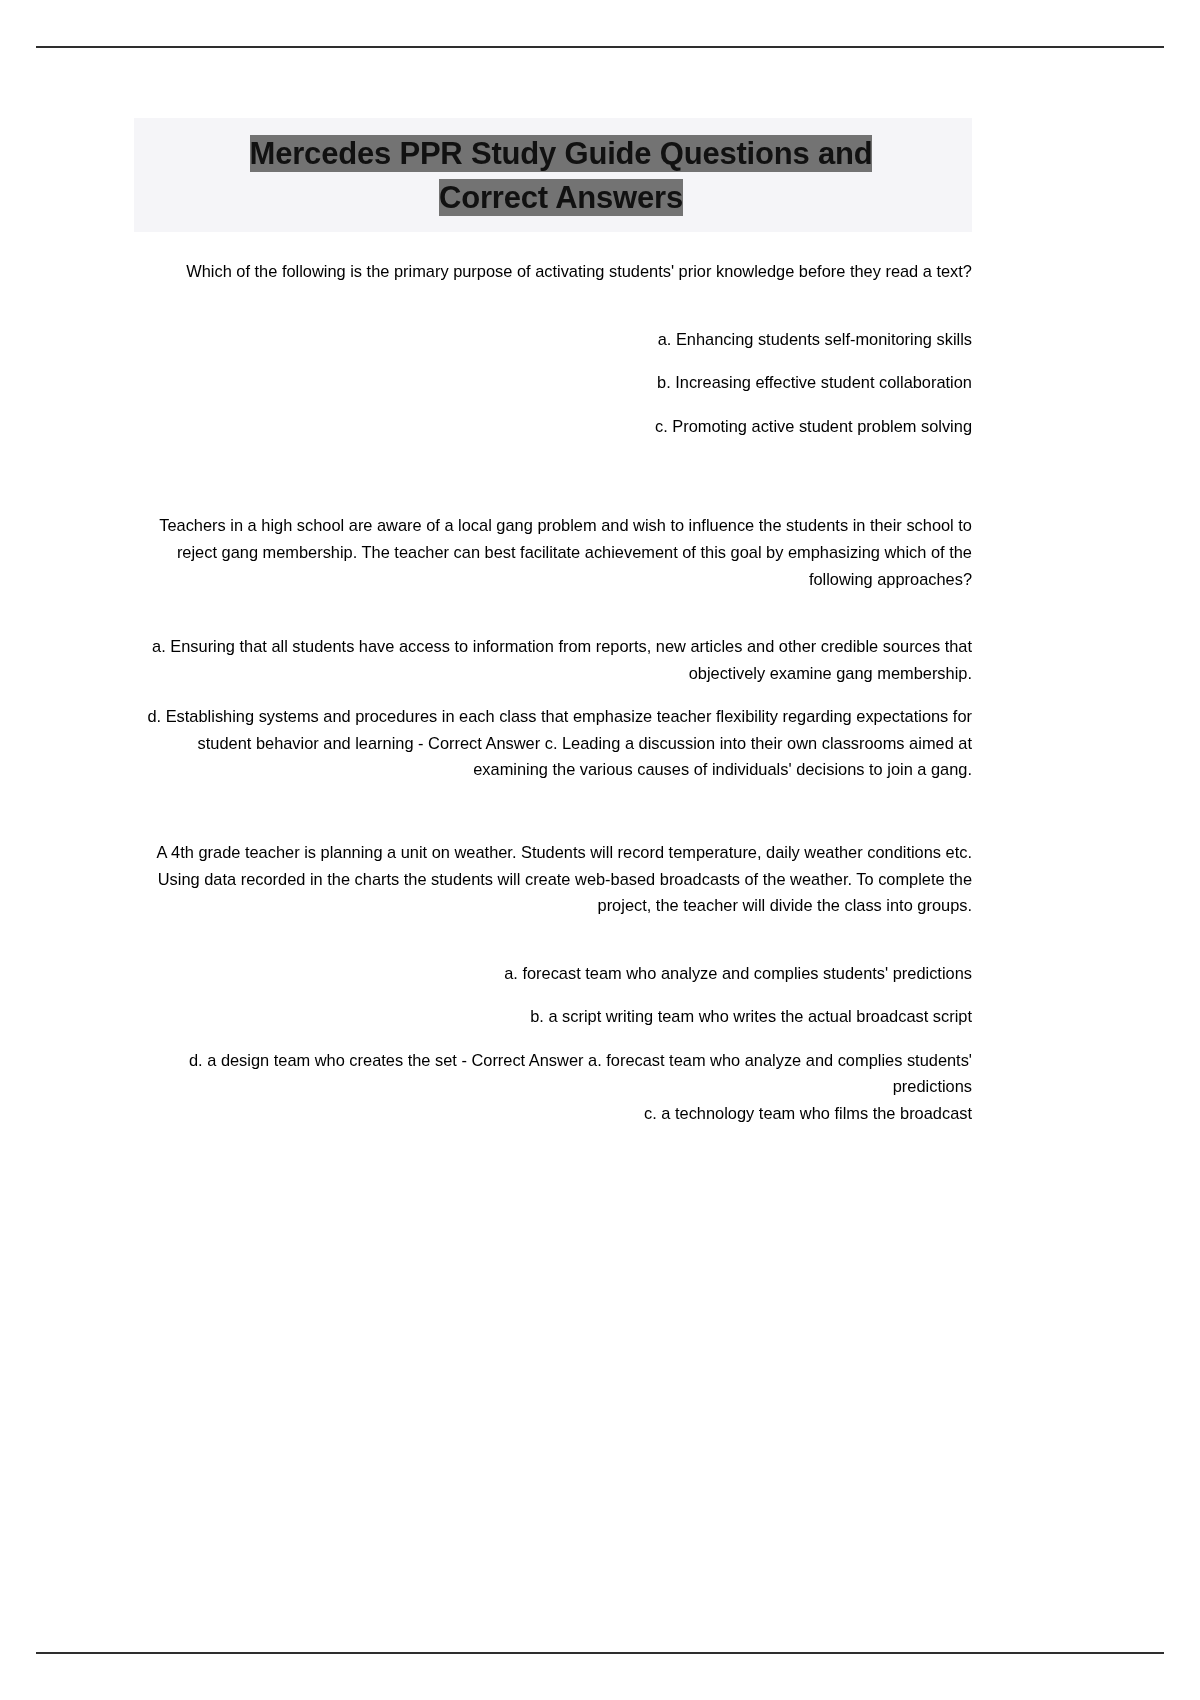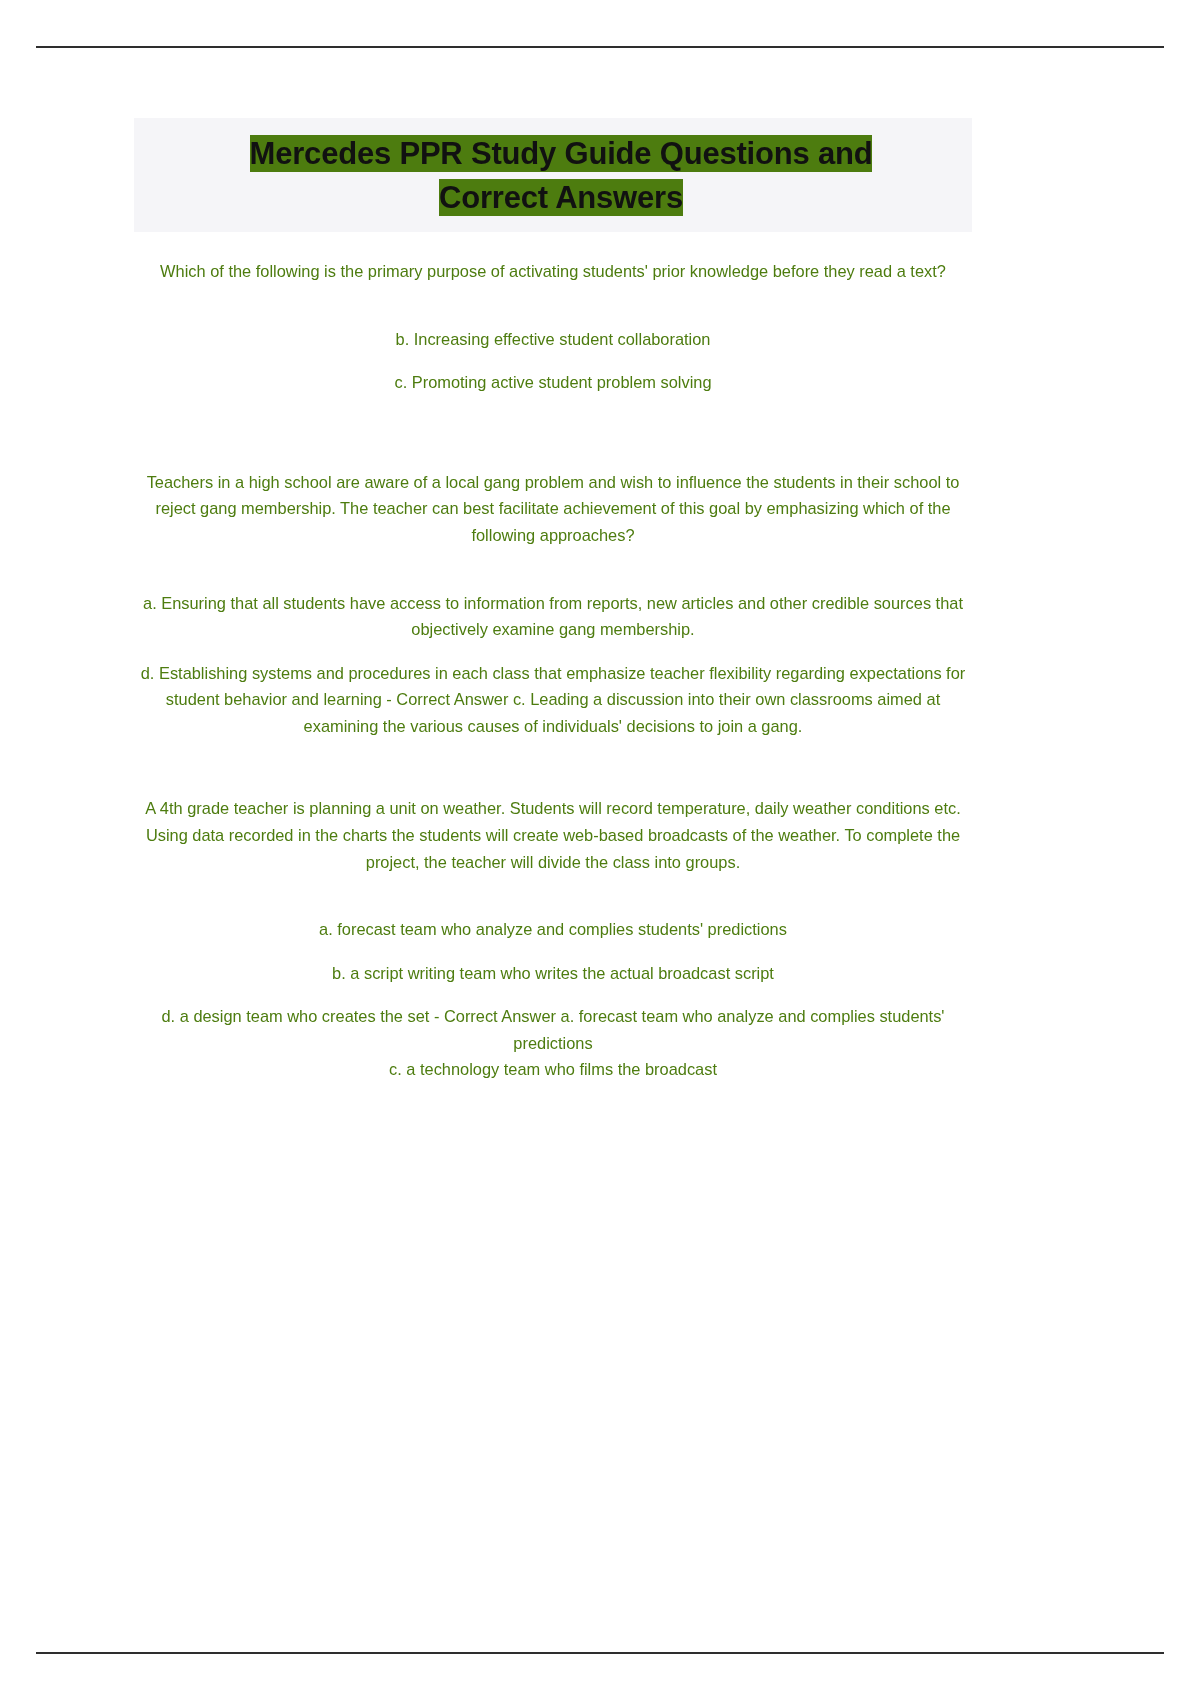--- a/index.html
+++ b/index.html
@@ -53,33 +53,33 @@
     margin: 0;
     font-family: "Liberation Sans", sans-serif;
     font-size: 31px;
     line-height: 1.42;
     font-weight: bold;
     color: #111111;
     letter-spacing: -0.2px;
     text-align: center;
   }
   .doc-title .hl {
-    background: #4d7c0f;
+    background: #737373;
     box-decoration-break: clone;
     -webkit-box-decoration-break: clone;
     padding: 1px 0;
     margin-left: 16px;
   }
 
   .para {
     font-size: 16.4px;
     line-height: 1.62;
-    color: #4d7c0f;
+    color: #000000;
     margin: 0 0 0 0;
-    text-align: center;
+    text-align: right;
   }
 
   .q-block { margin-bottom: 0; }
 
   .stem {
     margin-bottom: 41px;
   }
 
   .option {
     margin-bottom: 17px;
@@ -100,20 +100,21 @@
   <div class="edge-rule top"></div>
 
   <div class="content">
 
     <div class="title-band">
       <h1 class="doc-title"><span class="hl">Mercedes PPR Study Guide Questions and</span><br><span class="hl">Correct Answers</span></h1>
     </div>
 
     <div class="q-block">
       <p class="para stem">Which of the following is the primary purpose of activating students' prior knowledge before they read a text?</p>
+      <p class="para option">a. Enhancing students self-monitoring skills</p>
       <p class="para option">b. Increasing effective student collaboration</p>
       <p class="para option">c. Promoting active student problem solving</p>
     </div>
 
     <div class="block-gap"></div>
 
     <div class="q-block">
       <p class="para stem">Teachers in a high school are aware of a local gang problem and wish to influence the students in their school to reject gang membership. The teacher can best facilitate achievement of this goal by emphasizing which of the following approaches?</p>
       <p class="para option">a. Ensuring that all students have access to information from reports, new articles and other credible sources that objectively examine gang membership.</p>
       <p class="para option last">d. Establishing systems and procedures in each class that emphasize teacher flexibility regarding expectations for student behavior and learning - Correct Answer c. Leading a discussion into their own classrooms aimed at examining the various causes of individuals' decisions to join a gang.</p>

